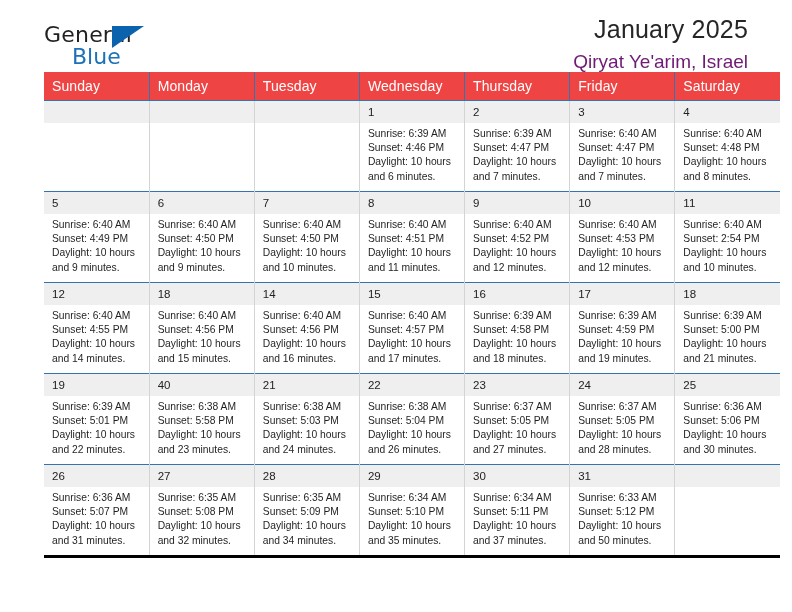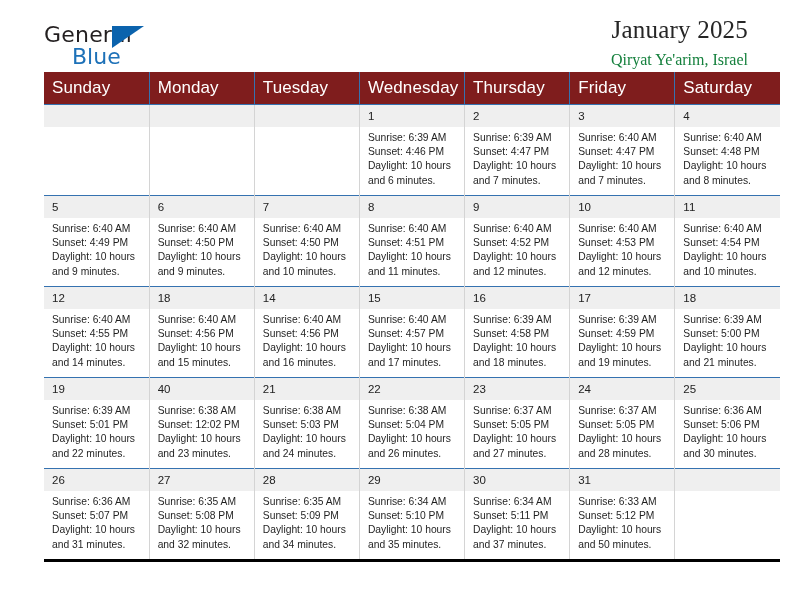--- a/index.html
+++ b/index.html
@@ -58,45 +58,44 @@
     left: 68px;
     top: 4px;
     width: 0;
     height: 0;
     border-left: 32px solid #0b63ad;
     border-bottom: 22px solid transparent;
   }
   .title-block {
     margin-top: 16px;
     text-align: right;
-    font-family: Liberation Serif, serif;
   }
   .cal-title {
     font-size: 25px;
     font-weight: normal;
     color: #262626;
     line-height: 1.1;
     letter-spacing: 0.2px;
   }
   .cal-sub {
-    font-size: 16px;
-    color: #15803d;
+    font-size: 19px;
+    color: #701a75;
     margin-top: 7px;
   }
 
   
   .calendar {
     width: 736px;
     border-collapse: collapse;
     table-layout: fixed;
   }
   .calendar th {
-    background: #7f1d1d;
+    background: #ef4444;
     color: #ffffff;
-    font-size: 17px;
+    font-size: 14px;
     font-weight: normal;
     text-align: left;
     padding: 6px 0 6px 8px;
     letter-spacing: 0.1px;
     border-right: 1px solid #3572b0;
   }
   .calendar td {
     vertical-align: top;
     padding: 0;
     border-top: 1px solid #3572b0;
@@ -259,21 +258,21 @@
               <div>Sunrise: 6:40 AM</div>
               <div>Sunset: 4:53 PM</div>
               <div>Daylight: 10 hours</div>
               <div>and 12 minutes.</div>
             </div>
           </td>
           <td>
             <div class="daynum">11</div>
             <div class="cell-body">
               <div>Sunrise: 6:40 AM</div>
-              <div>Sunset: 4:54 PM</div>
+              <div>Sunset: 2:54 PM</div>
               <div>Daylight: 10 hours</div>
               <div>and 10 minutes.</div>
             </div>
           </td>
         </tr>
         <tr>
           <td>
             <div class="daynum">12</div>
             <div class="cell-body">
               <div>Sunrise: 6:40 AM</div>
@@ -344,21 +343,21 @@
               <div>Sunrise: 6:39 AM</div>
               <div>Sunset: 5:01 PM</div>
               <div>Daylight: 10 hours</div>
               <div>and 22 minutes.</div>
             </div>
           </td>
           <td>
             <div class="daynum">40</div>
             <div class="cell-body">
               <div>Sunrise: 6:38 AM</div>
-              <div>Sunset: 12:02 PM</div>
+              <div>Sunset: 5:58 PM</div>
               <div>Daylight: 10 hours</div>
               <div>and 23 minutes.</div>
             </div>
           </td>
           <td>
             <div class="daynum">21</div>
             <div class="cell-body">
               <div>Sunrise: 6:38 AM</div>
               <div>Sunset: 5:03 PM</div>
               <div>Daylight: 10 hours</div>

